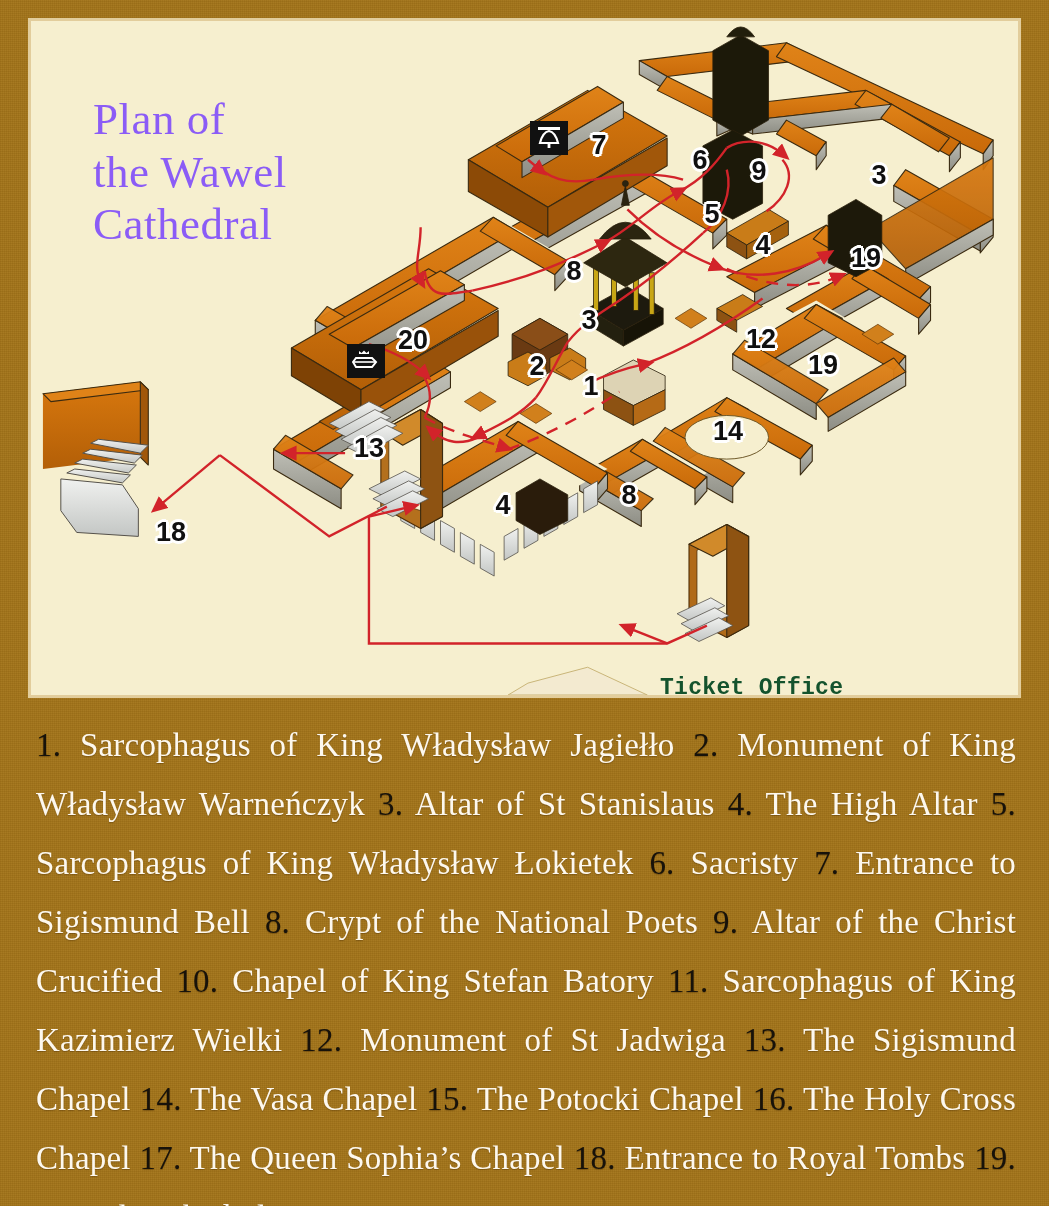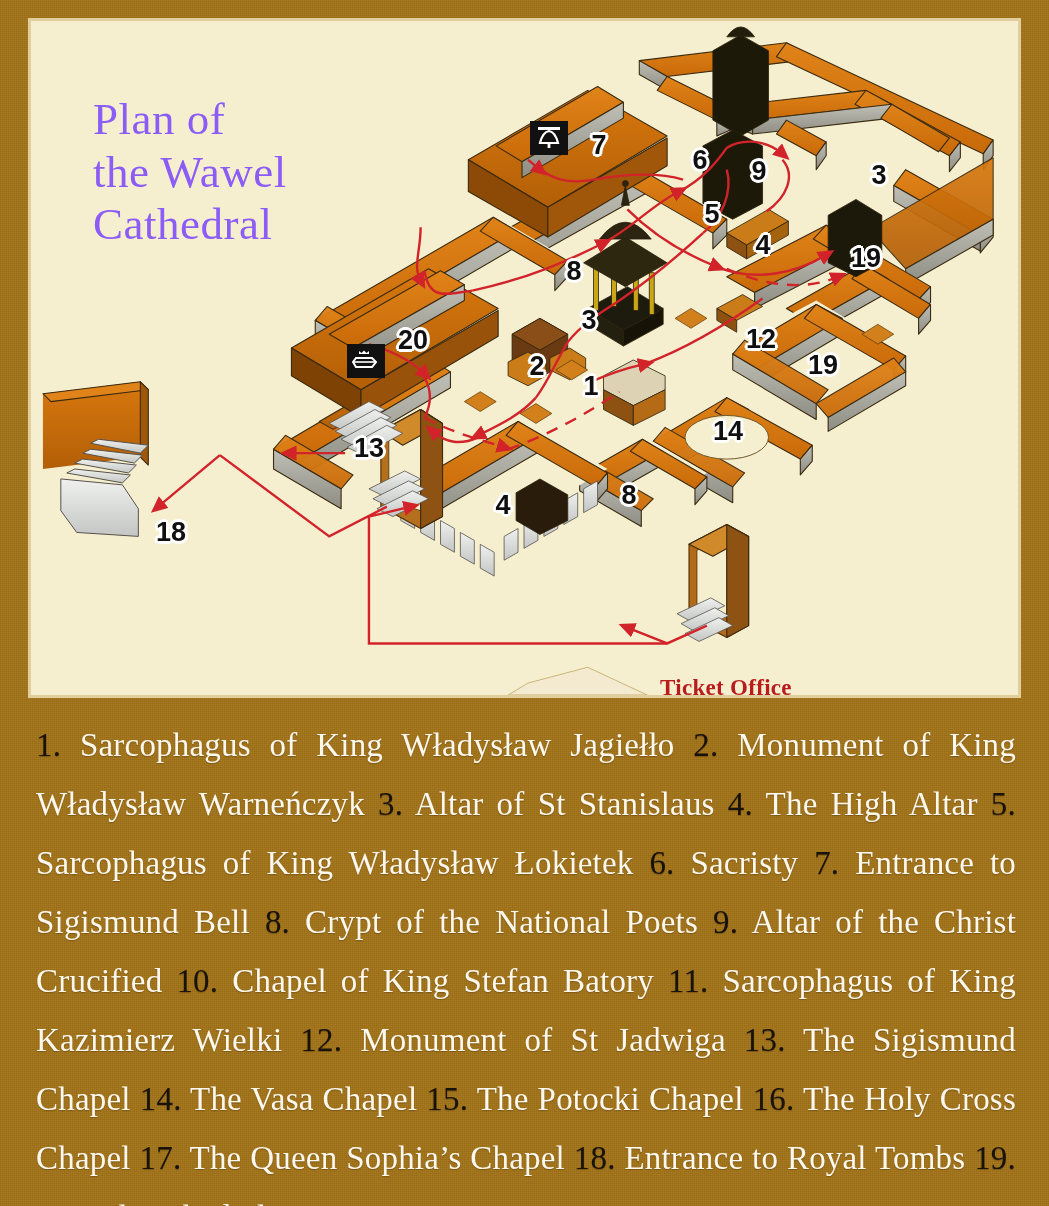--- a/index.html
+++ b/index.html
@@ -82,24 +82,24 @@
     transform: translate(-50%, -50%);
     display: flex; align-items: center; justify-content: center;
   }
   .badge svg { display:block; }
 
   
   #ticket-office-label {
     position: absolute;
     left: 629px;
     top: 654px;
-    font-family: Liberation Serif, serif;
+    font-family: Liberation Mono, monospace;
     font-weight: bold;
     font-size: 23px;
-    color: #b91c1c;
+    color: #14532d;
     letter-spacing: .3px;
   }
 
   
   #legend {
     position: absolute;
     left: 36px;
     top: 716px;
     width: 980px;
     color: #fdf8ee;

